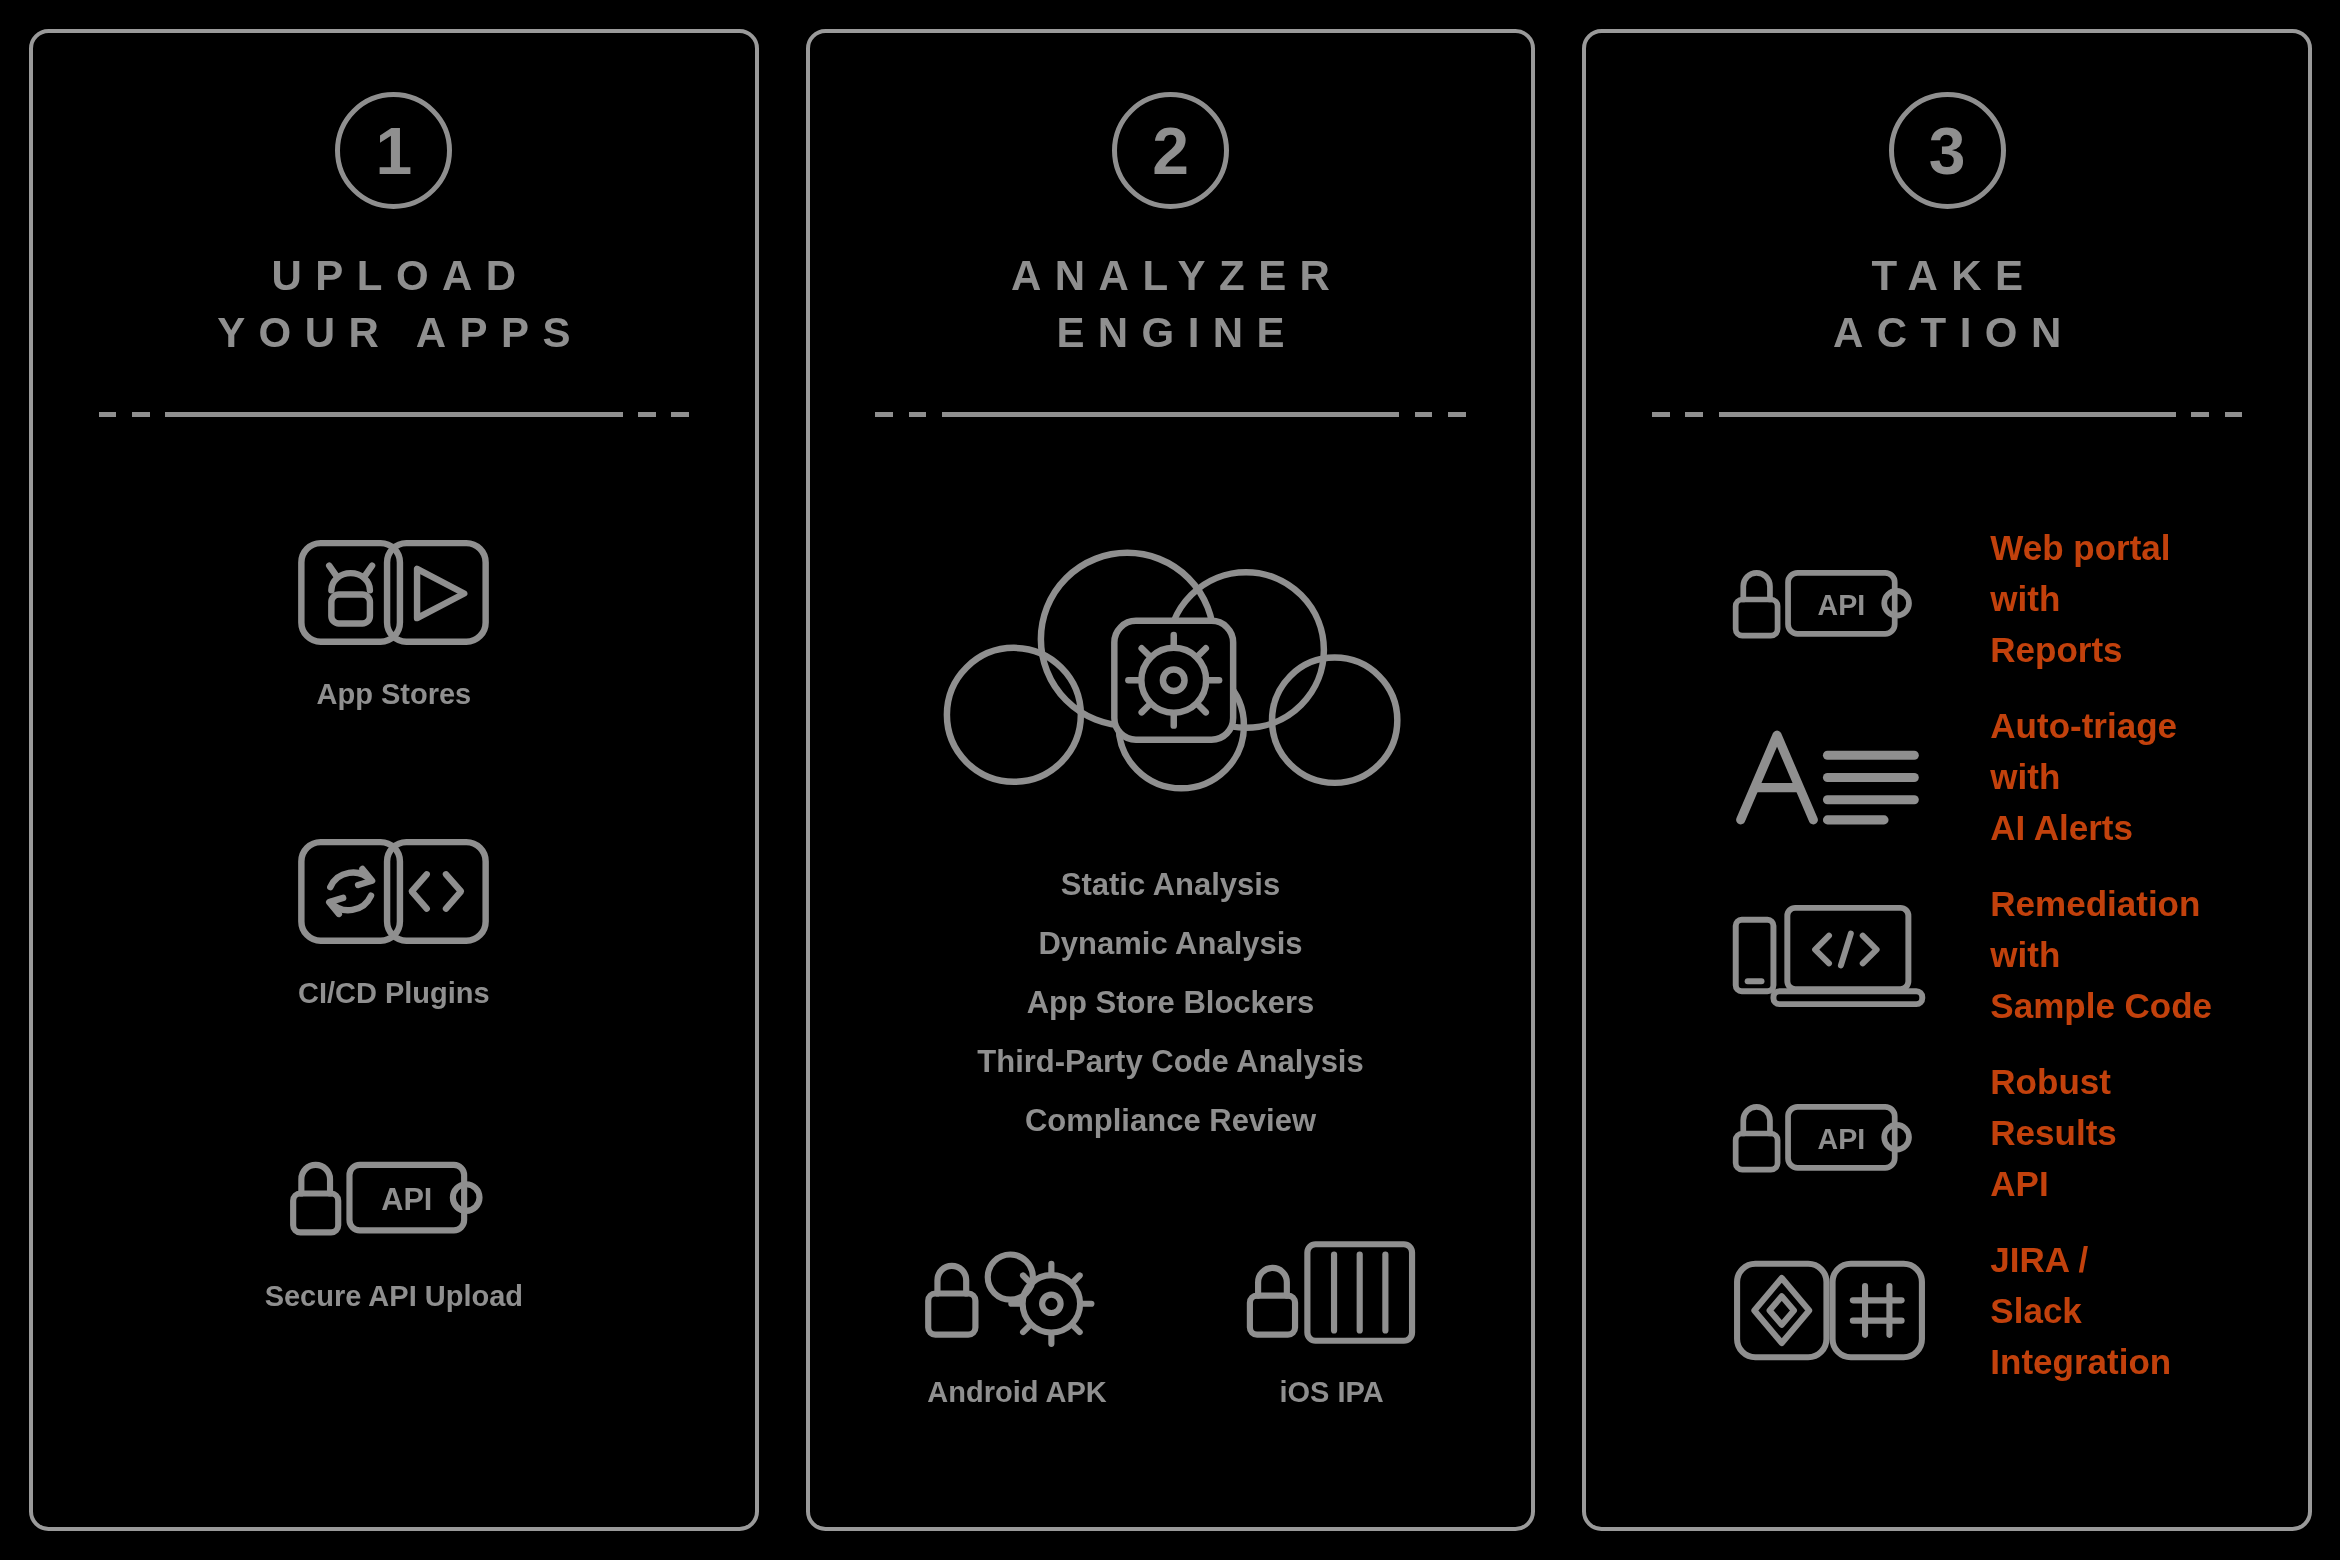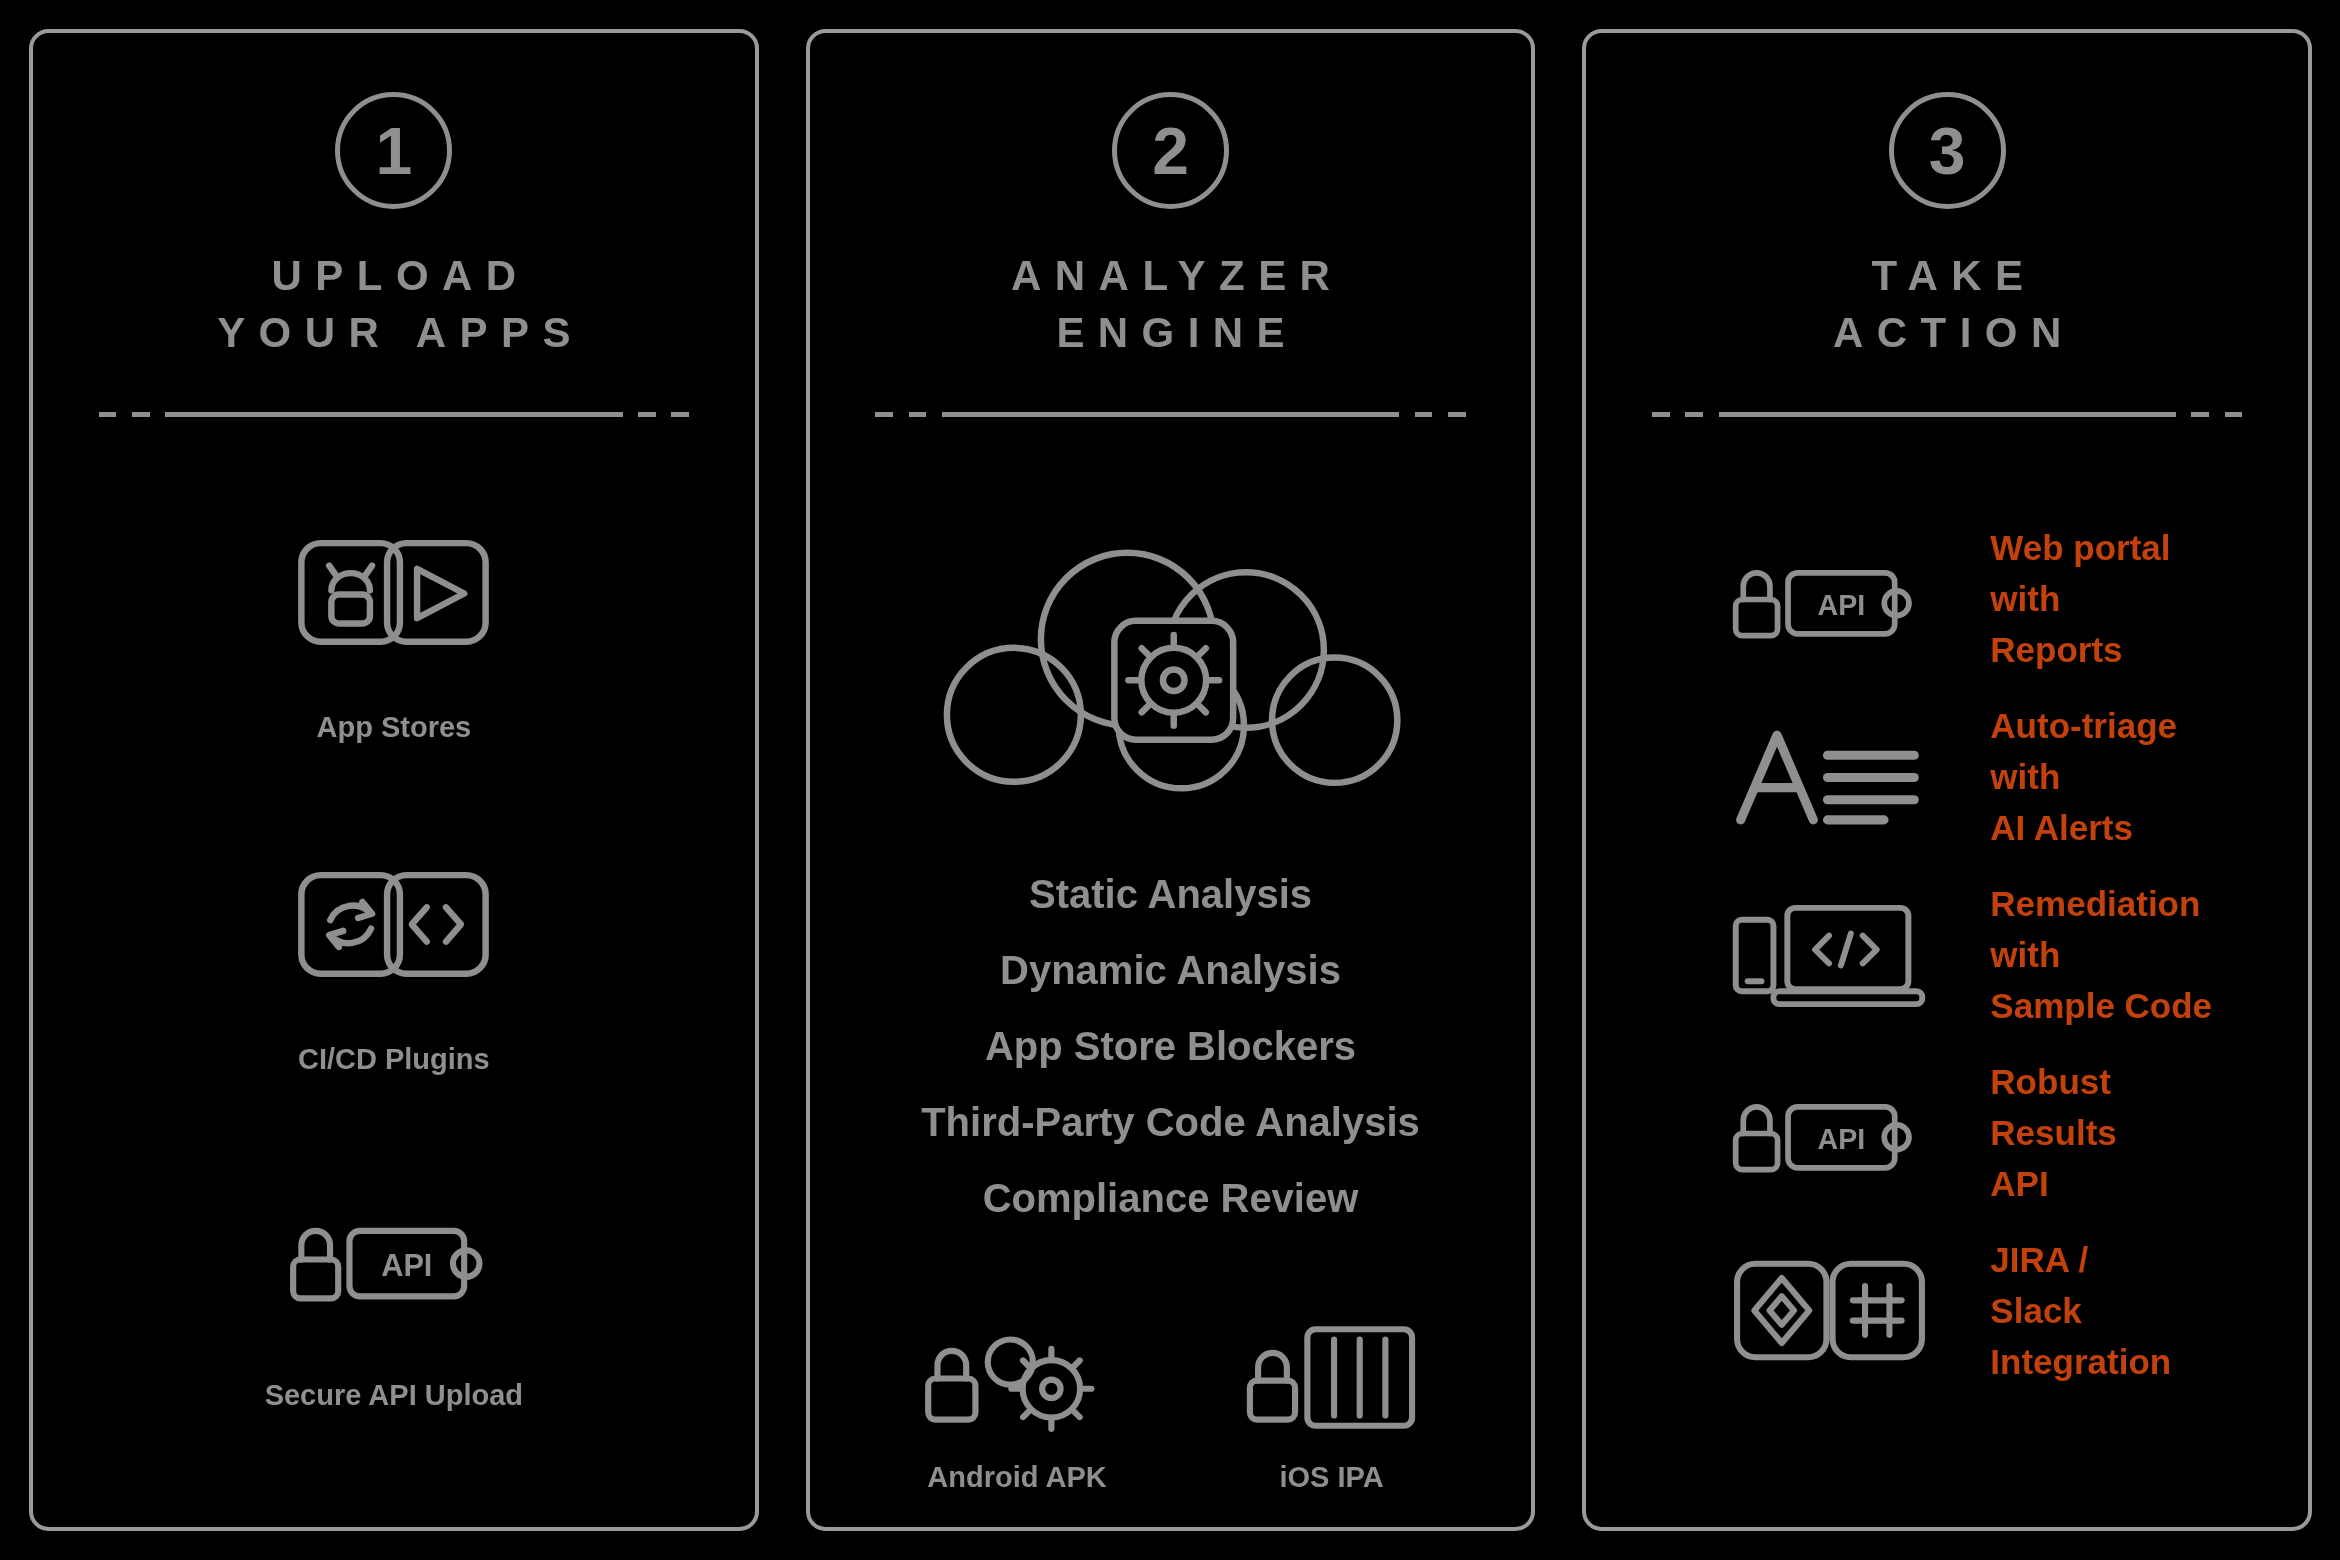--- a/index.html
+++ b/index.html
@@ -61,38 +61,38 @@
   .ic text { fill: #8f8f8f; stroke: none; font-family: "Liberation Sans", sans-serif; font-weight: bold; }
 
   
   .stack {
     margin-top: 117px;
     display: flex;
     flex-direction: column;
     gap: 122px;
     align-items: center;
   }
-  .stack-item { display: flex; flex-direction: column; align-items: center; gap: 33px; }
+  .stack-item { display: flex; flex-direction: column; align-items: center; }
   .stack-item .caption,
   .format .caption {
     margin-top: 25px;
     color: #8f8f8f;
     font-size: 29px;
     font-weight: bold;
     text-align: center;
   }
 
   
   .cloud-wrap { margin-top: 98px; }
   .analyses {
     margin-top: 54px;
     list-style: none;
     text-align: center;
     color: #8f8f8f;
-    font-size: 40px;
+    font-size: 31px;
     font-weight: bold;
     line-height: 1.9;
   }
   .formats {
     margin-top: 83px;
     display: flex;
     gap: 127px;
     justify-content: center;
     text-decoration: underline;
   }

